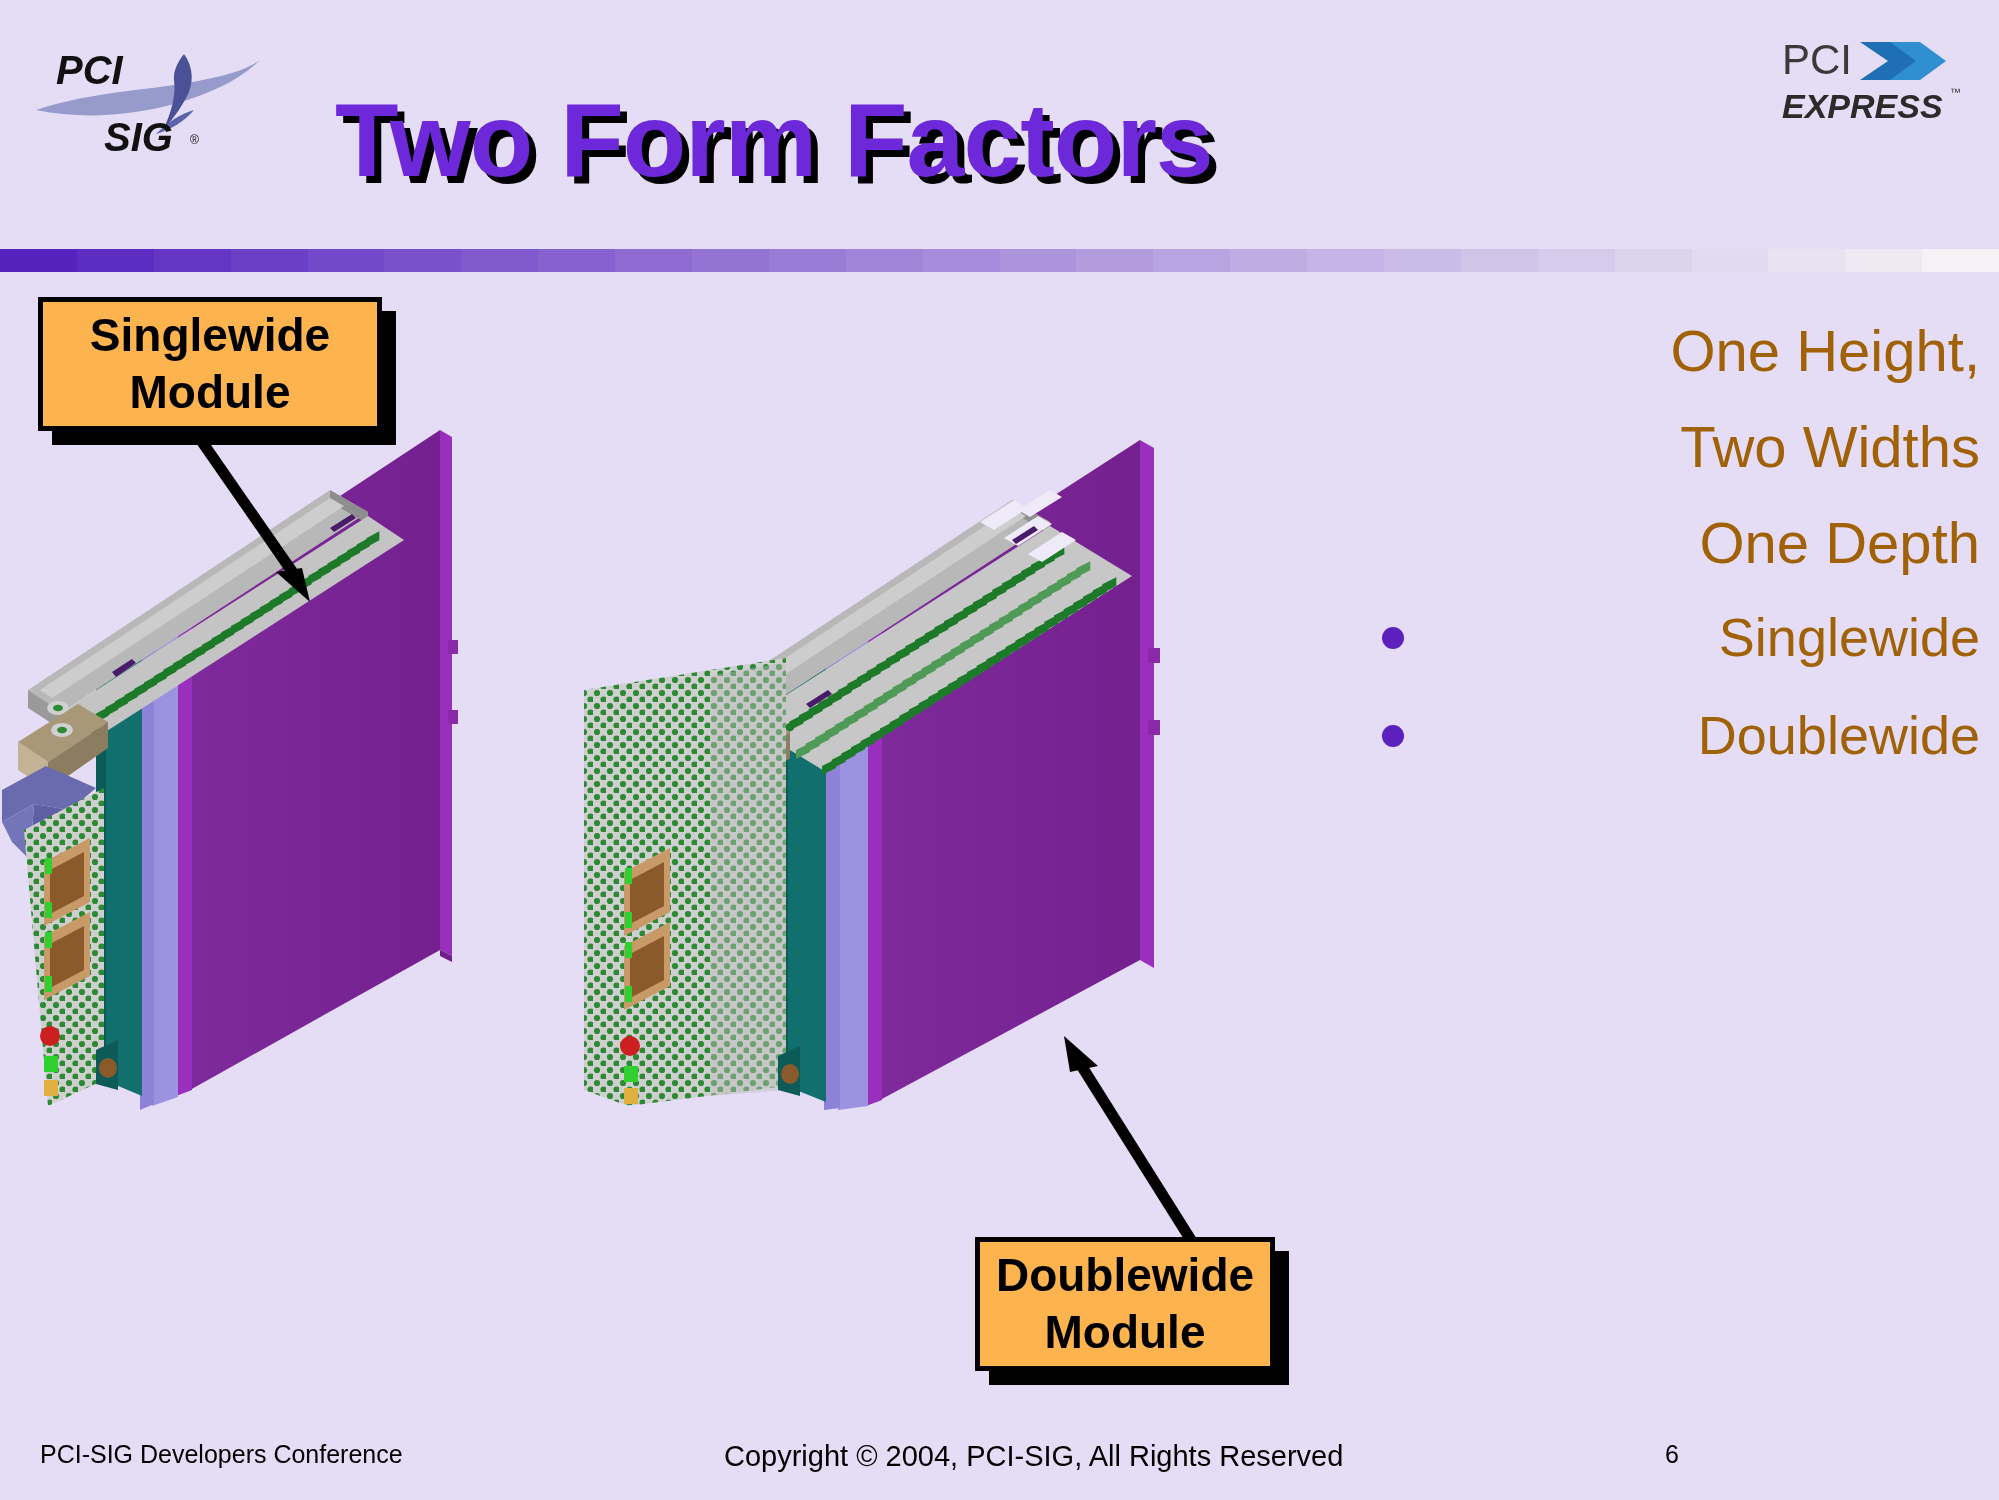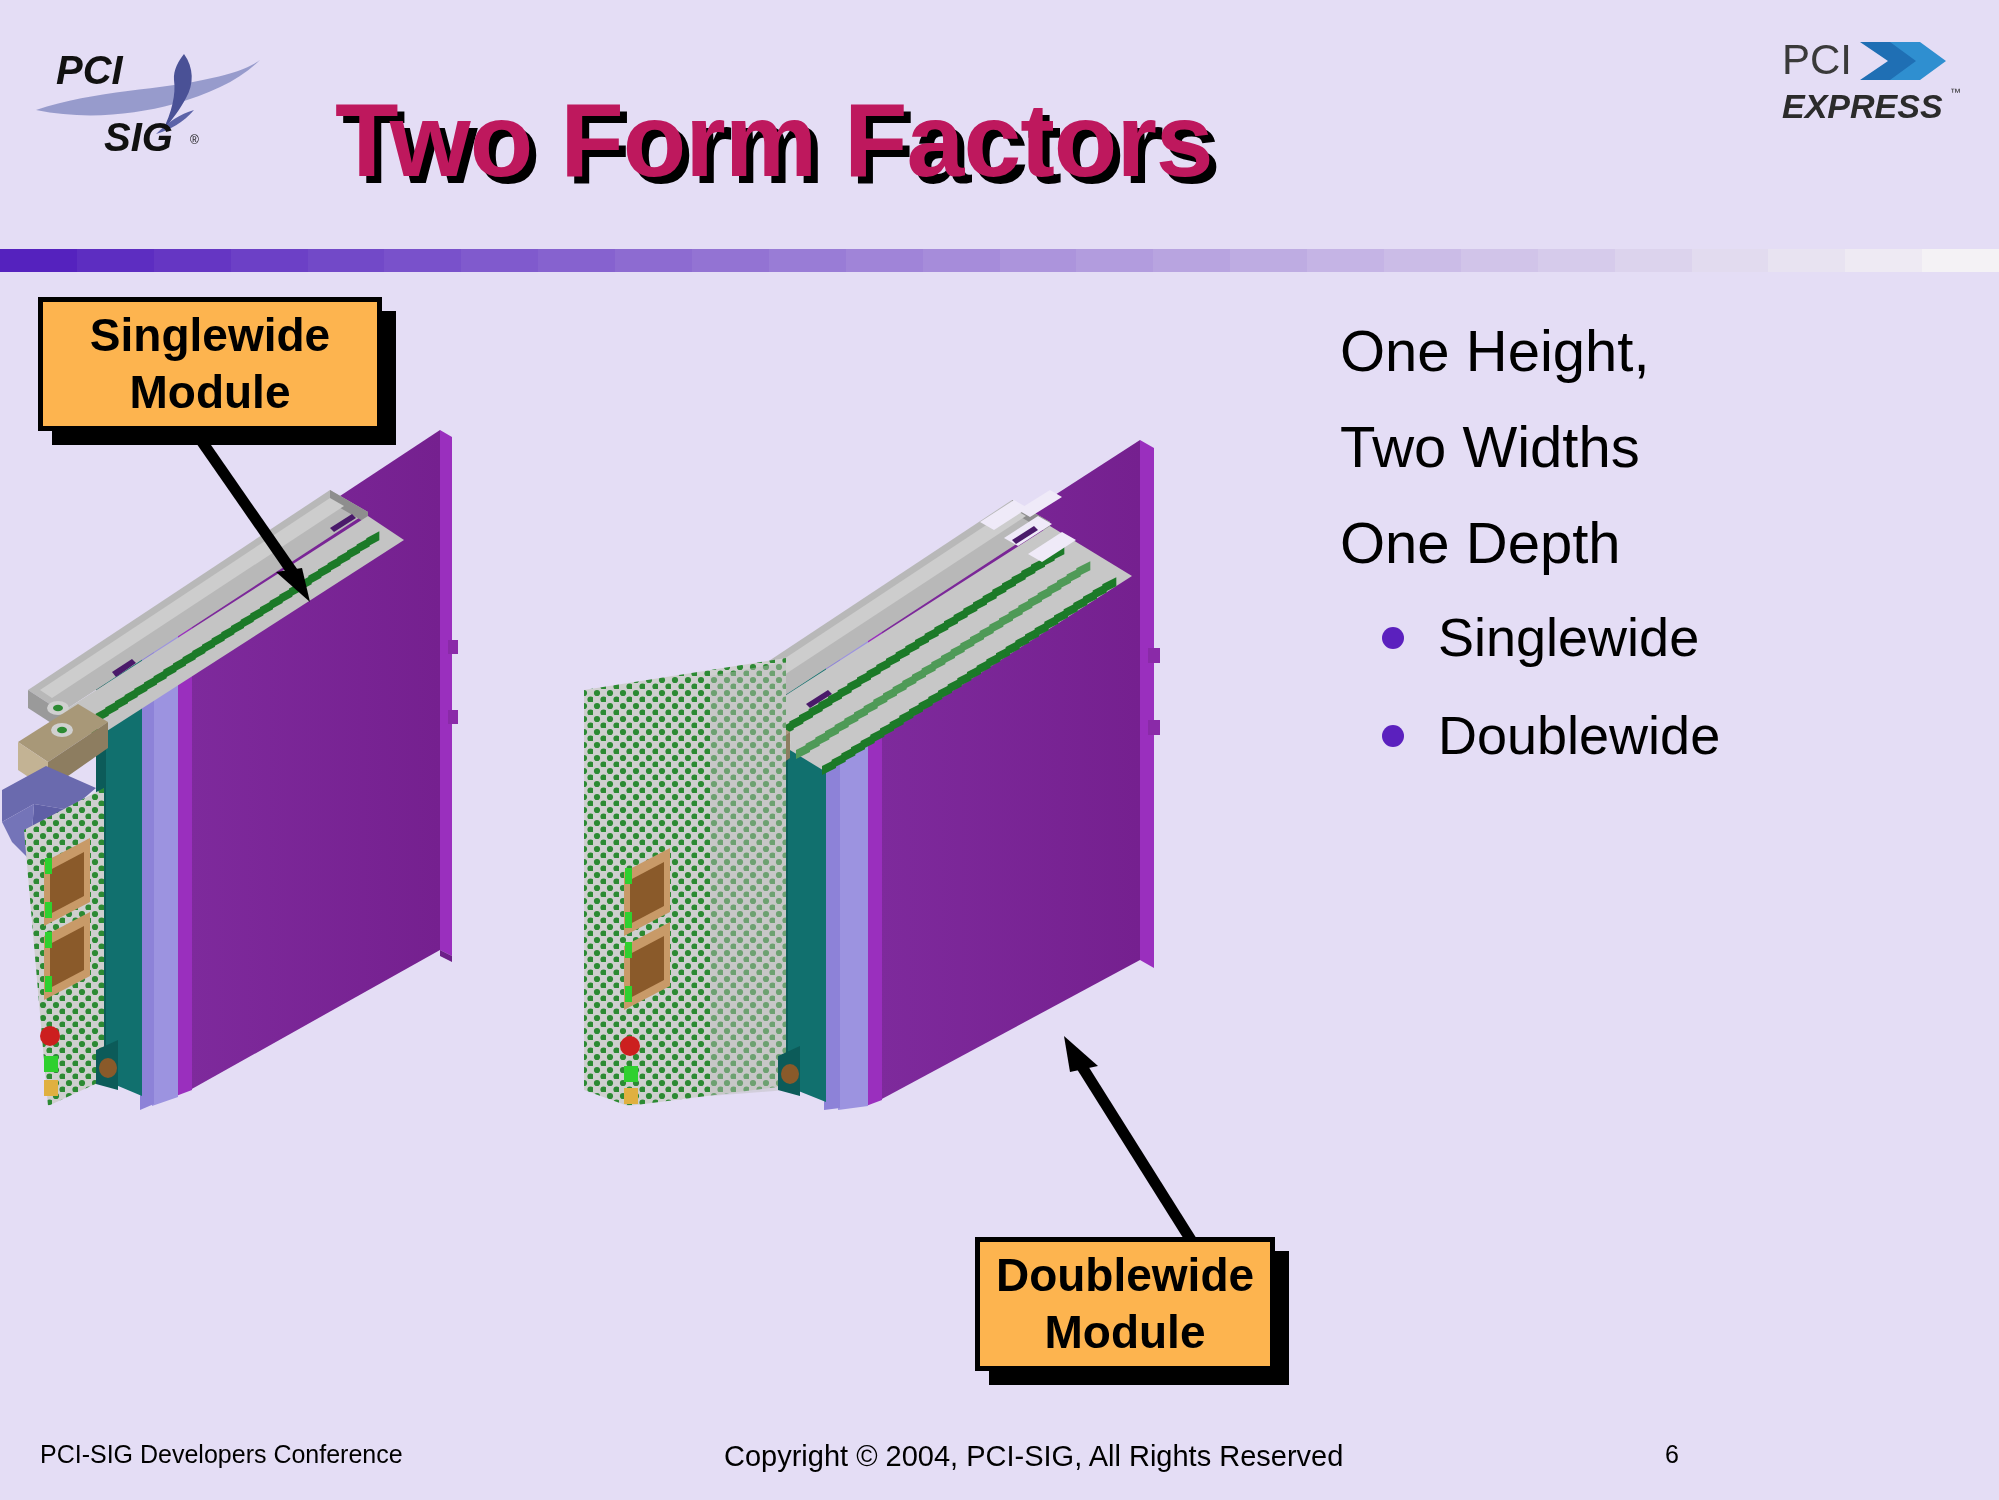--- a/index.html
+++ b/index.html
@@ -11,32 +11,32 @@
   }
   .slide{position:absolute;inset:0;background:#e4ddf5;}
 
   
   .pcisig-logo{position:absolute;left:34px;top:38px;width:246px;height:120px;}
   .pcie-logo{position:absolute;left:1782px;top:34px;width:190px;height:92px;}
 
   .slide-title{
     position:absolute;left:335px;top:78px;width:1200px;height:124px;
     font-size:104px;font-weight:bold;line-height:124px;
-    color:#be185d;
+    color:#6d28d9;
     letter-spacing:-1px;
     text-shadow:7px 7px 0 #000;
     white-space:nowrap;
   }
 
   
   .rule{position:absolute;left:0;top:249px;width:1999px;height:23px;display:flex;}
   .rule i{display:block;height:100%;flex:1 1 auto;}
 
   
-  .body-col{position:absolute;left:1340px;top:322px;width:640px;color:#000000;}
+  .body-col{position:absolute;left:1340px;top:322px;width:640px;color:#a16207;text-align:right;}
   .line1{font-size:58px;line-height:58px;margin:0 0 38px 0;white-space:nowrap;}
   .bullets{margin:14px 0 0 0;padding:0;list-style:none;}
   .bullets li{
     font-size:54px;line-height:54px;margin:0 0 44px 0;
     padding-left:98px;position:relative;white-space:nowrap;
   }
   .bullets li .dot{
     position:absolute;left:42px;top:17px;width:22px;height:22px;
     border-radius:50%;background:#5b20be;
   }

